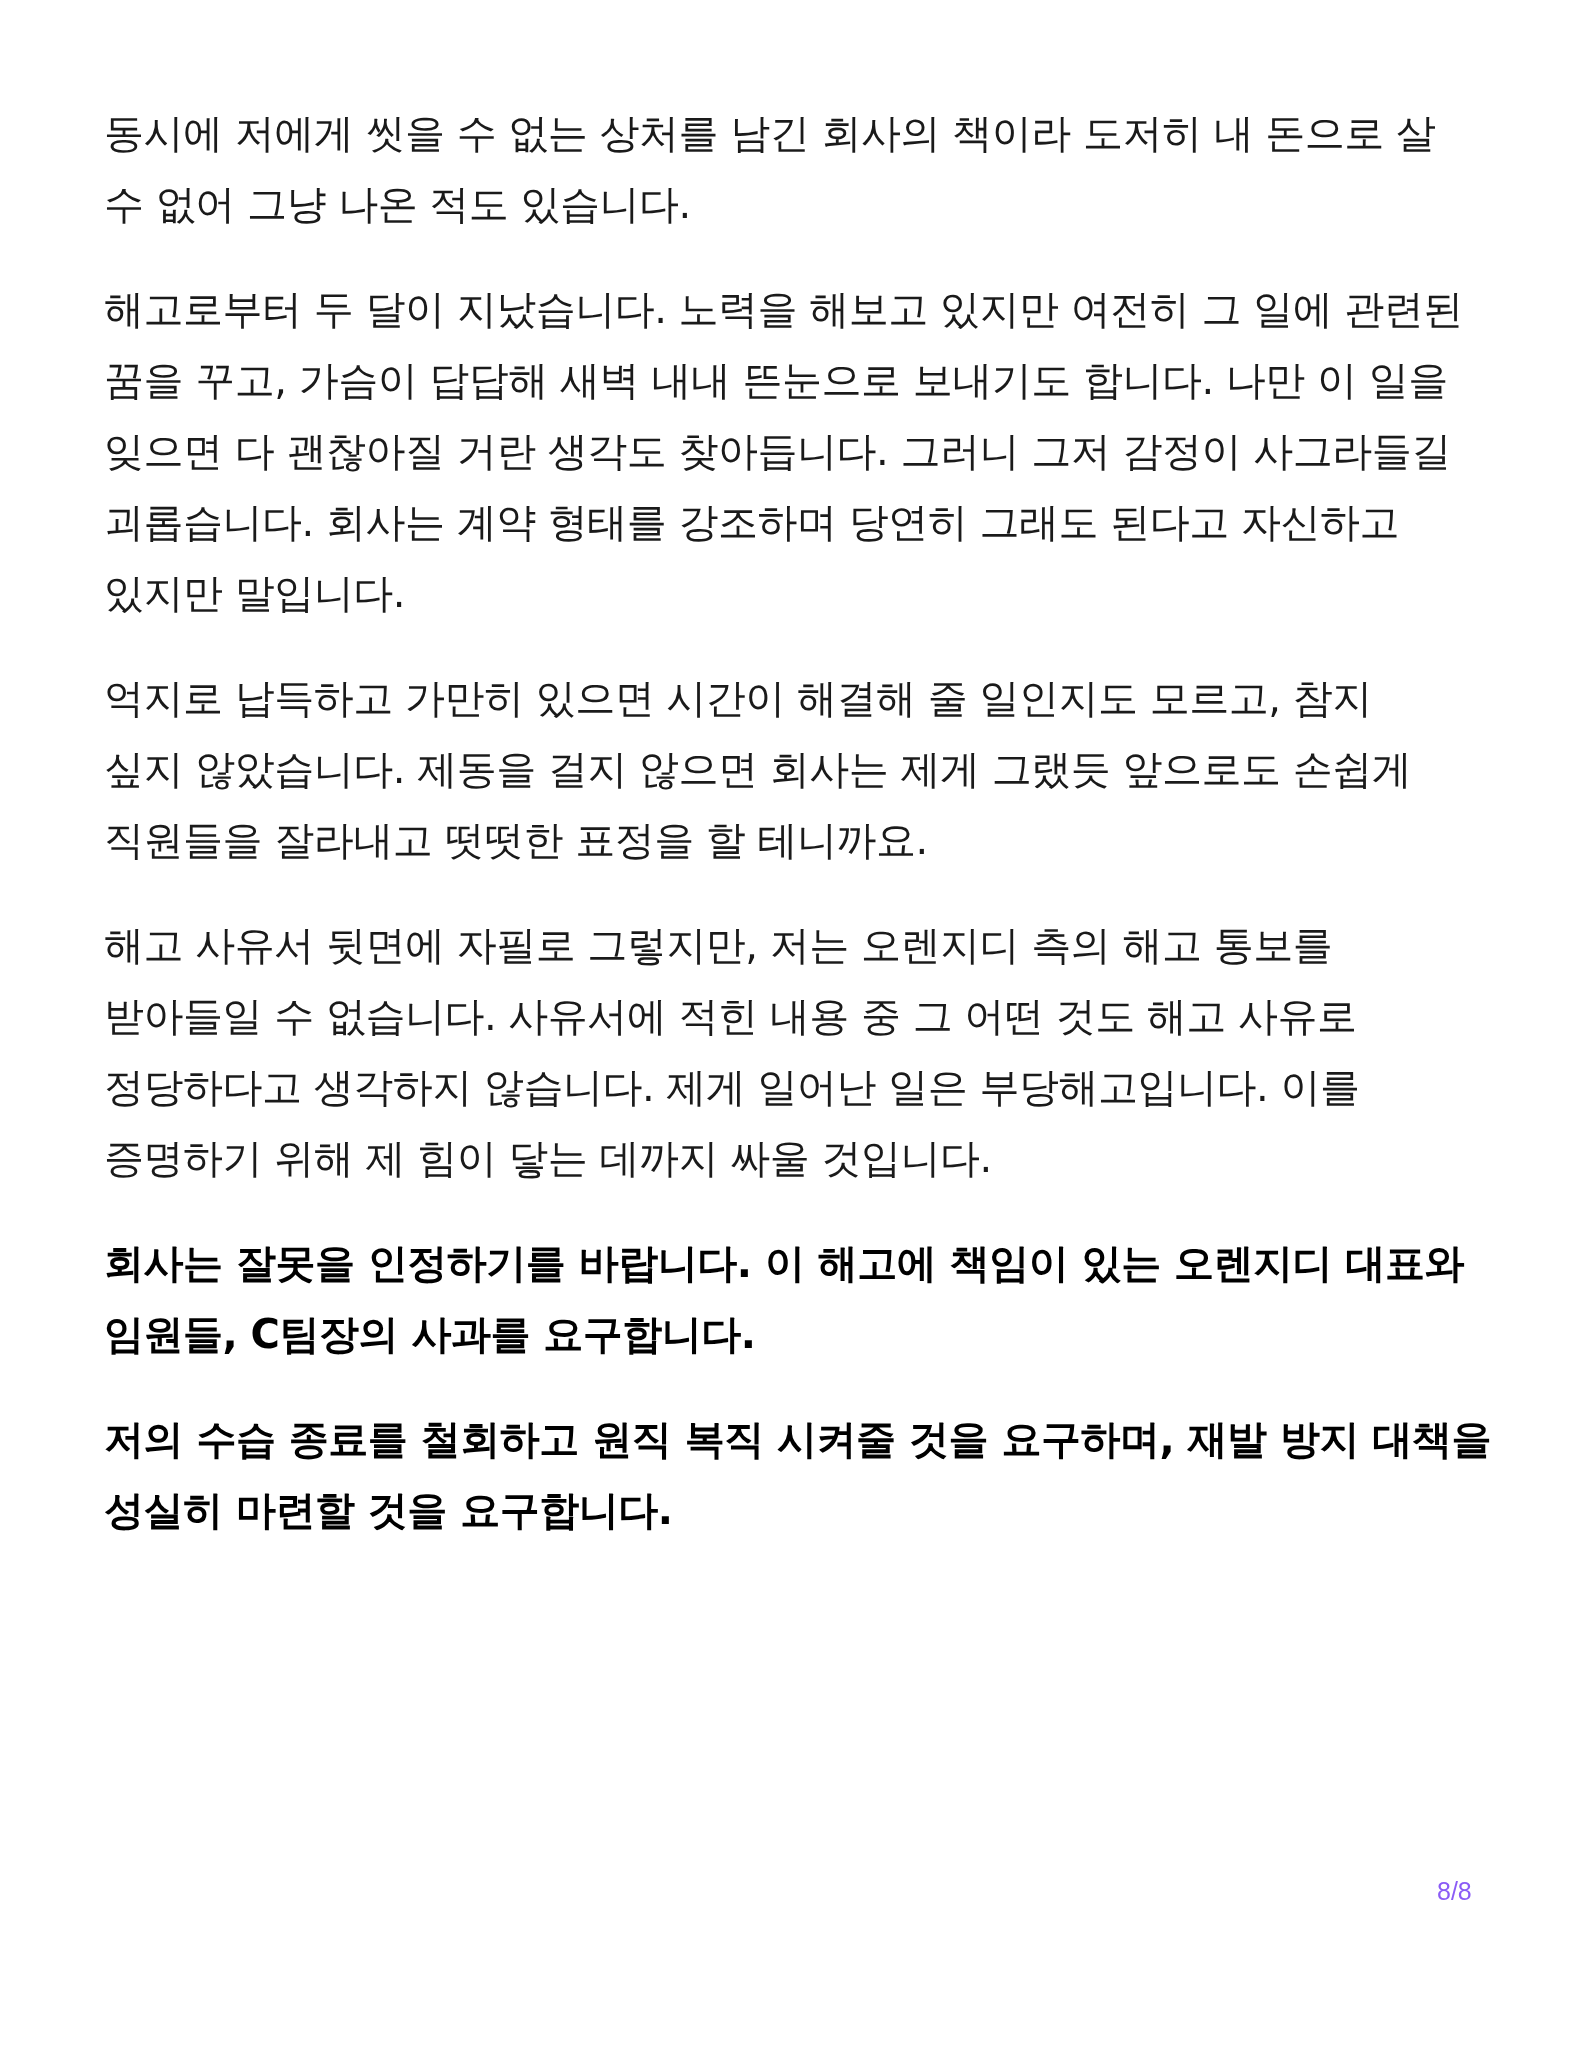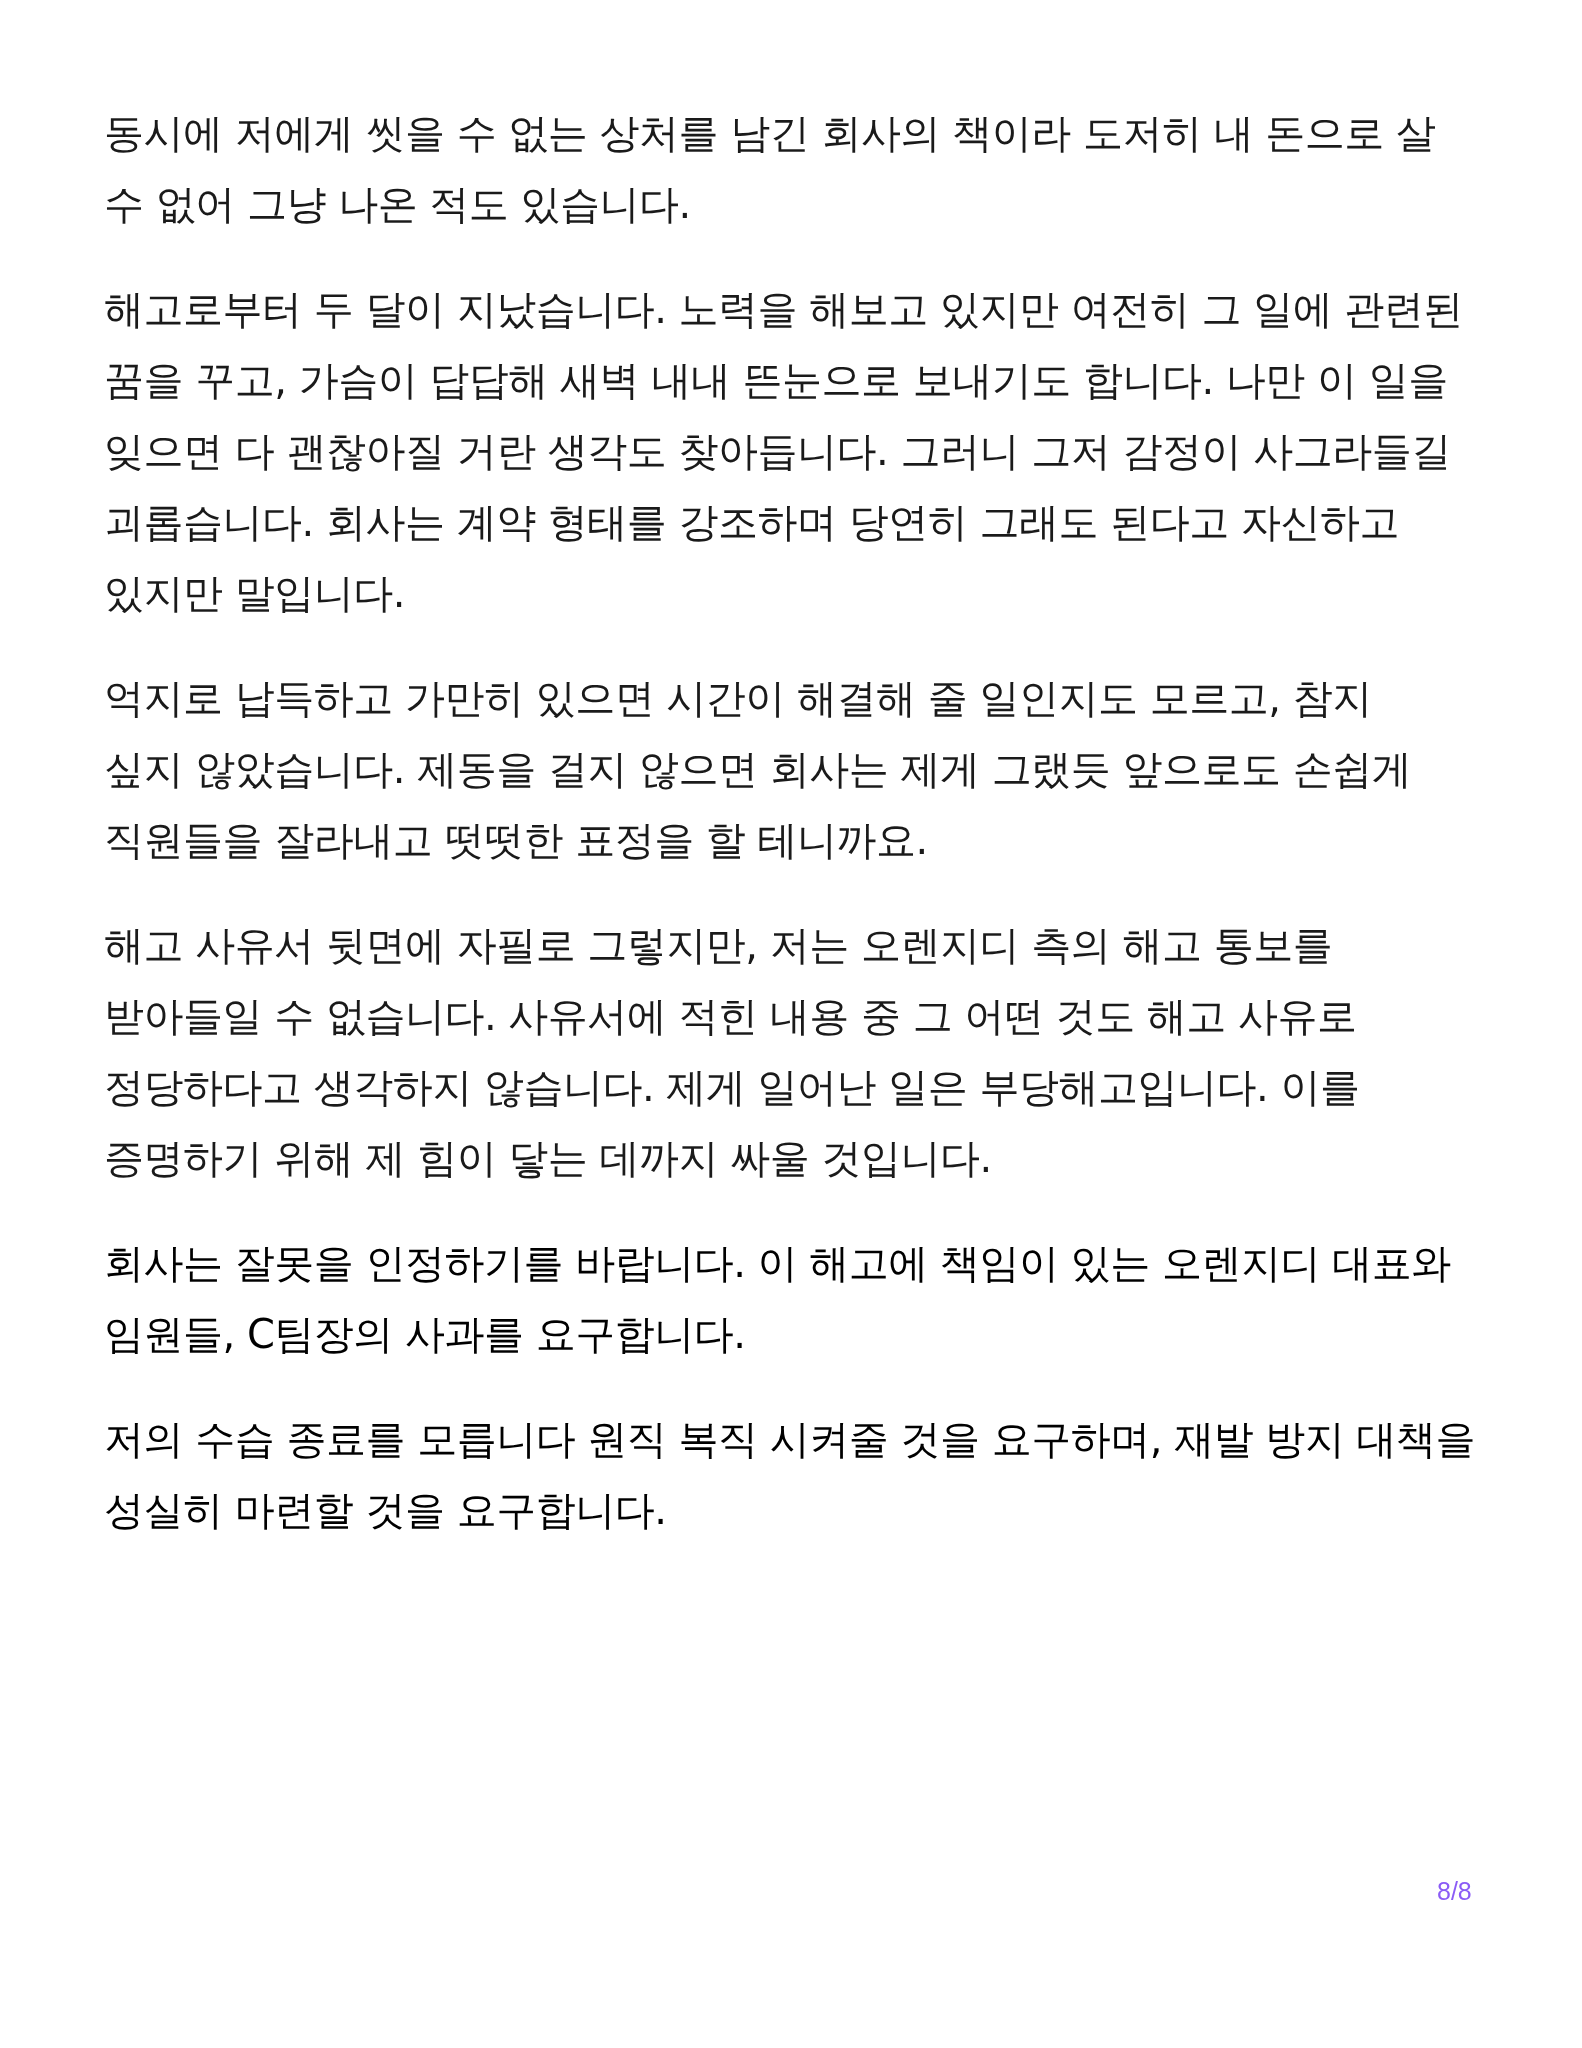--- a/index.html
+++ b/index.html
@@ -25,21 +25,21 @@
       margin: 0 4px 34px 0;
       font-size: 40px;
       line-height: 71px;
       letter-spacing: -0.5px;
       white-space: nowrap;
     }
     .para .line {
       display: block;
     }
     .para.bold {
-      font-weight: normal;
+      font-weight: bold;
       color: #000000;
     }
     .page-number {
       position: absolute;
       left: 1437px;
       top: 1877px;
       font-family: "Liberation Sans", sans-serif;
       font-size: 25px;
       color: #8b5cf6;
     }
@@ -74,19 +74,19 @@
     <span class="line">정당하다고 생각하지 않습니다. 제게 일어난 일은 부당해고입니다. 이를</span>
     <span class="line">증명하기 위해 제 힘이 닿는 데까지 싸울 것입니다.</span>
   </p>
 
   <p class="para bold">
     <span class="line">회사는 잘못을 인정하기를 바랍니다. 이 해고에 책임이 있는 오렌지디 대표와</span>
     <span class="line">임원들, C팀장의 사과를 요구합니다.</span>
   </p>
 
   <p class="para bold">
-    <span class="line">저의 수습 종료를 모릅니다 원직 복직 시켜줄 것을 요구하며, 재발 방지 대책을</span>
+    <span class="line">저의 수습 종료를 철회하고 원직 복직 시켜줄 것을 요구하며, 재발 방지 대책을</span>
     <span class="line">성실히 마련할 것을 요구합니다.</span>
   </p>
 
 </div>
 
 <div class="page-number">8/8</div>
 
 </body></html>

